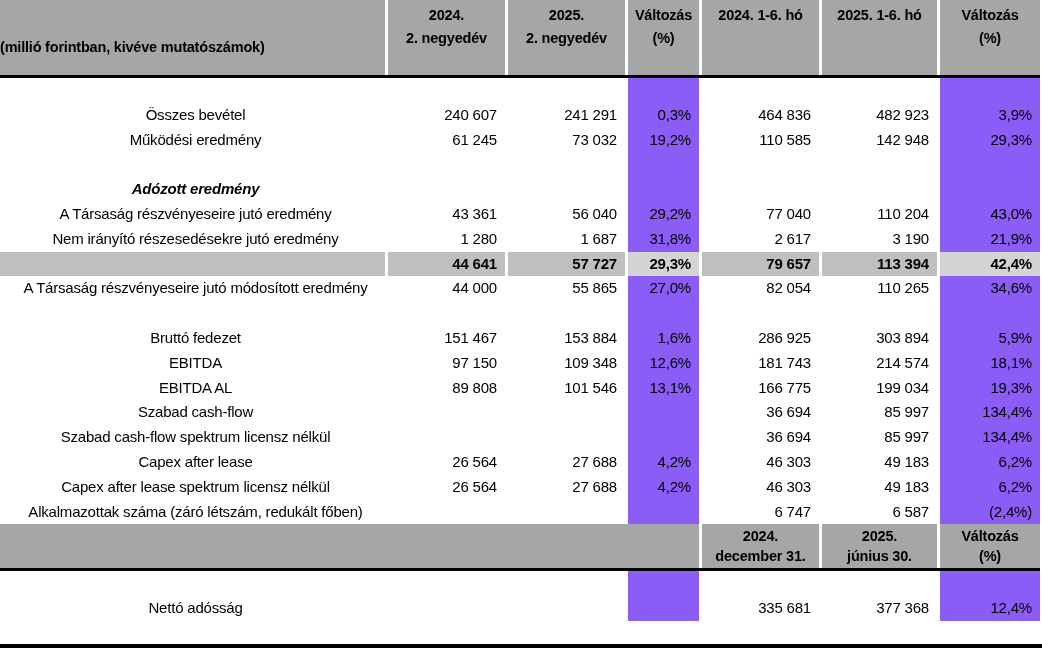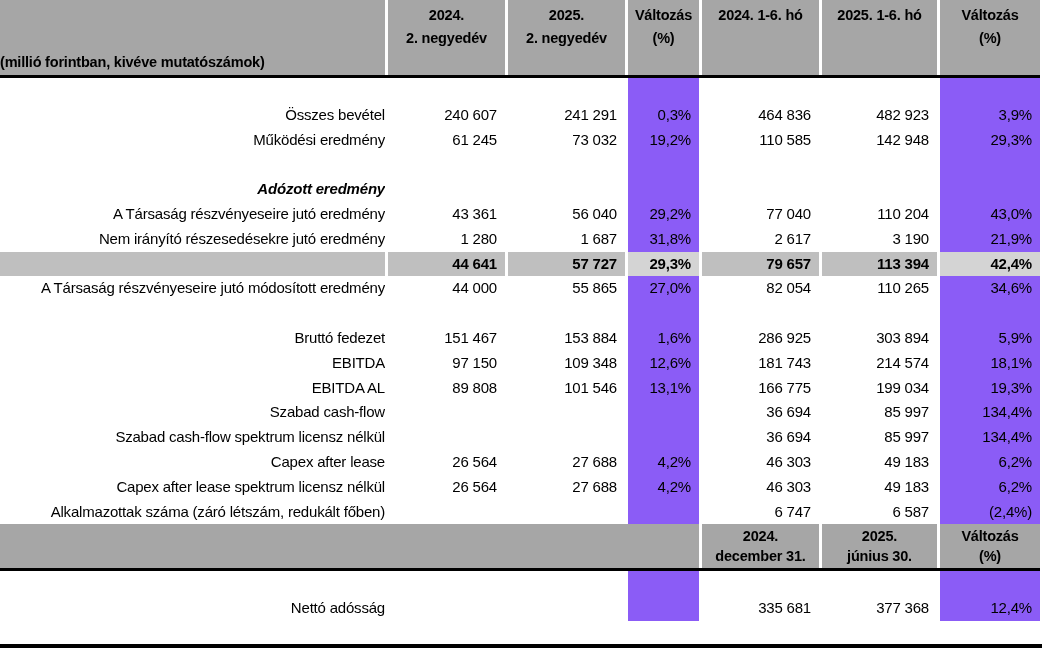--- a/index.html
+++ b/index.html
@@ -4,34 +4,34 @@
 <style>
   html,body{margin:0;padding:0;background:#fff;}
   body{font-family:"Liberation Sans","DejaVu Sans",sans-serif;color:#000;width:1042px;}
   .table{width:1040px;}
   .row{display:grid;grid-template-columns:385px 117px 117px 71px 117px 115px 100px;column-gap:3px;}
   .cell{white-space:nowrap;overflow:hidden;font-size:15px;letter-spacing:-0.2px;}
   
   .r{height:24.8px;}
   .r .cell{line-height:24.8px;}
   .num,.pct{text-align:right;padding-right:8px;font-variant-numeric:tabular-nums;}
-  .label{padding-left:6px;text-align:right;}
+  .label{padding-left:6px;text-align:center;}
   .pct{background:#8b5cf6;}
   .section .label{font-weight:700;font-style:italic;}
   .total .cell{background:#bfbfbf;font-weight:700;}
   .total .pct{background:#d4d4d4;}
   .ratio{height:23px;}
   .ratio .cell{line-height:23px;background:#bfbfbf;margin-top:40px;}
   .ratio .pct{background:#cfcfcf;}
   .merged{grid-column:1 / span 4;}
   
   .h1{height:75px;border-bottom:3px solid #000;}
   .h1 .cell{background:#a6a6a6;font-weight:700;font-size:14.5px;}
   .h1 .hcol{display:flex;flex-direction:column;align-items:center;justify-content:flex-start;padding-top:4px;line-height:23px;}
-  .h1 .hlabel{display:flex;align-items:flex-end;padding-bottom:3px;line-height:20px;}
+  .h1 .hlabel{display:flex;align-items:flex-end;padding-bottom:18px;line-height:20px;}
   
   .h2{height:44px;border-bottom:3px solid #000;}
   .h2 .cell{background:#a6a6a6;font-weight:700;font-size:14.5px;}
   .h2 .hcol{display:flex;flex-direction:column;align-items:center;justify-content:flex-start;padding-top:2px;line-height:20px;}
   .bottombar{height:4px;background:#000;width:1042px;}
 </style>
 </head>
 <body>
 
 <div class="table">

